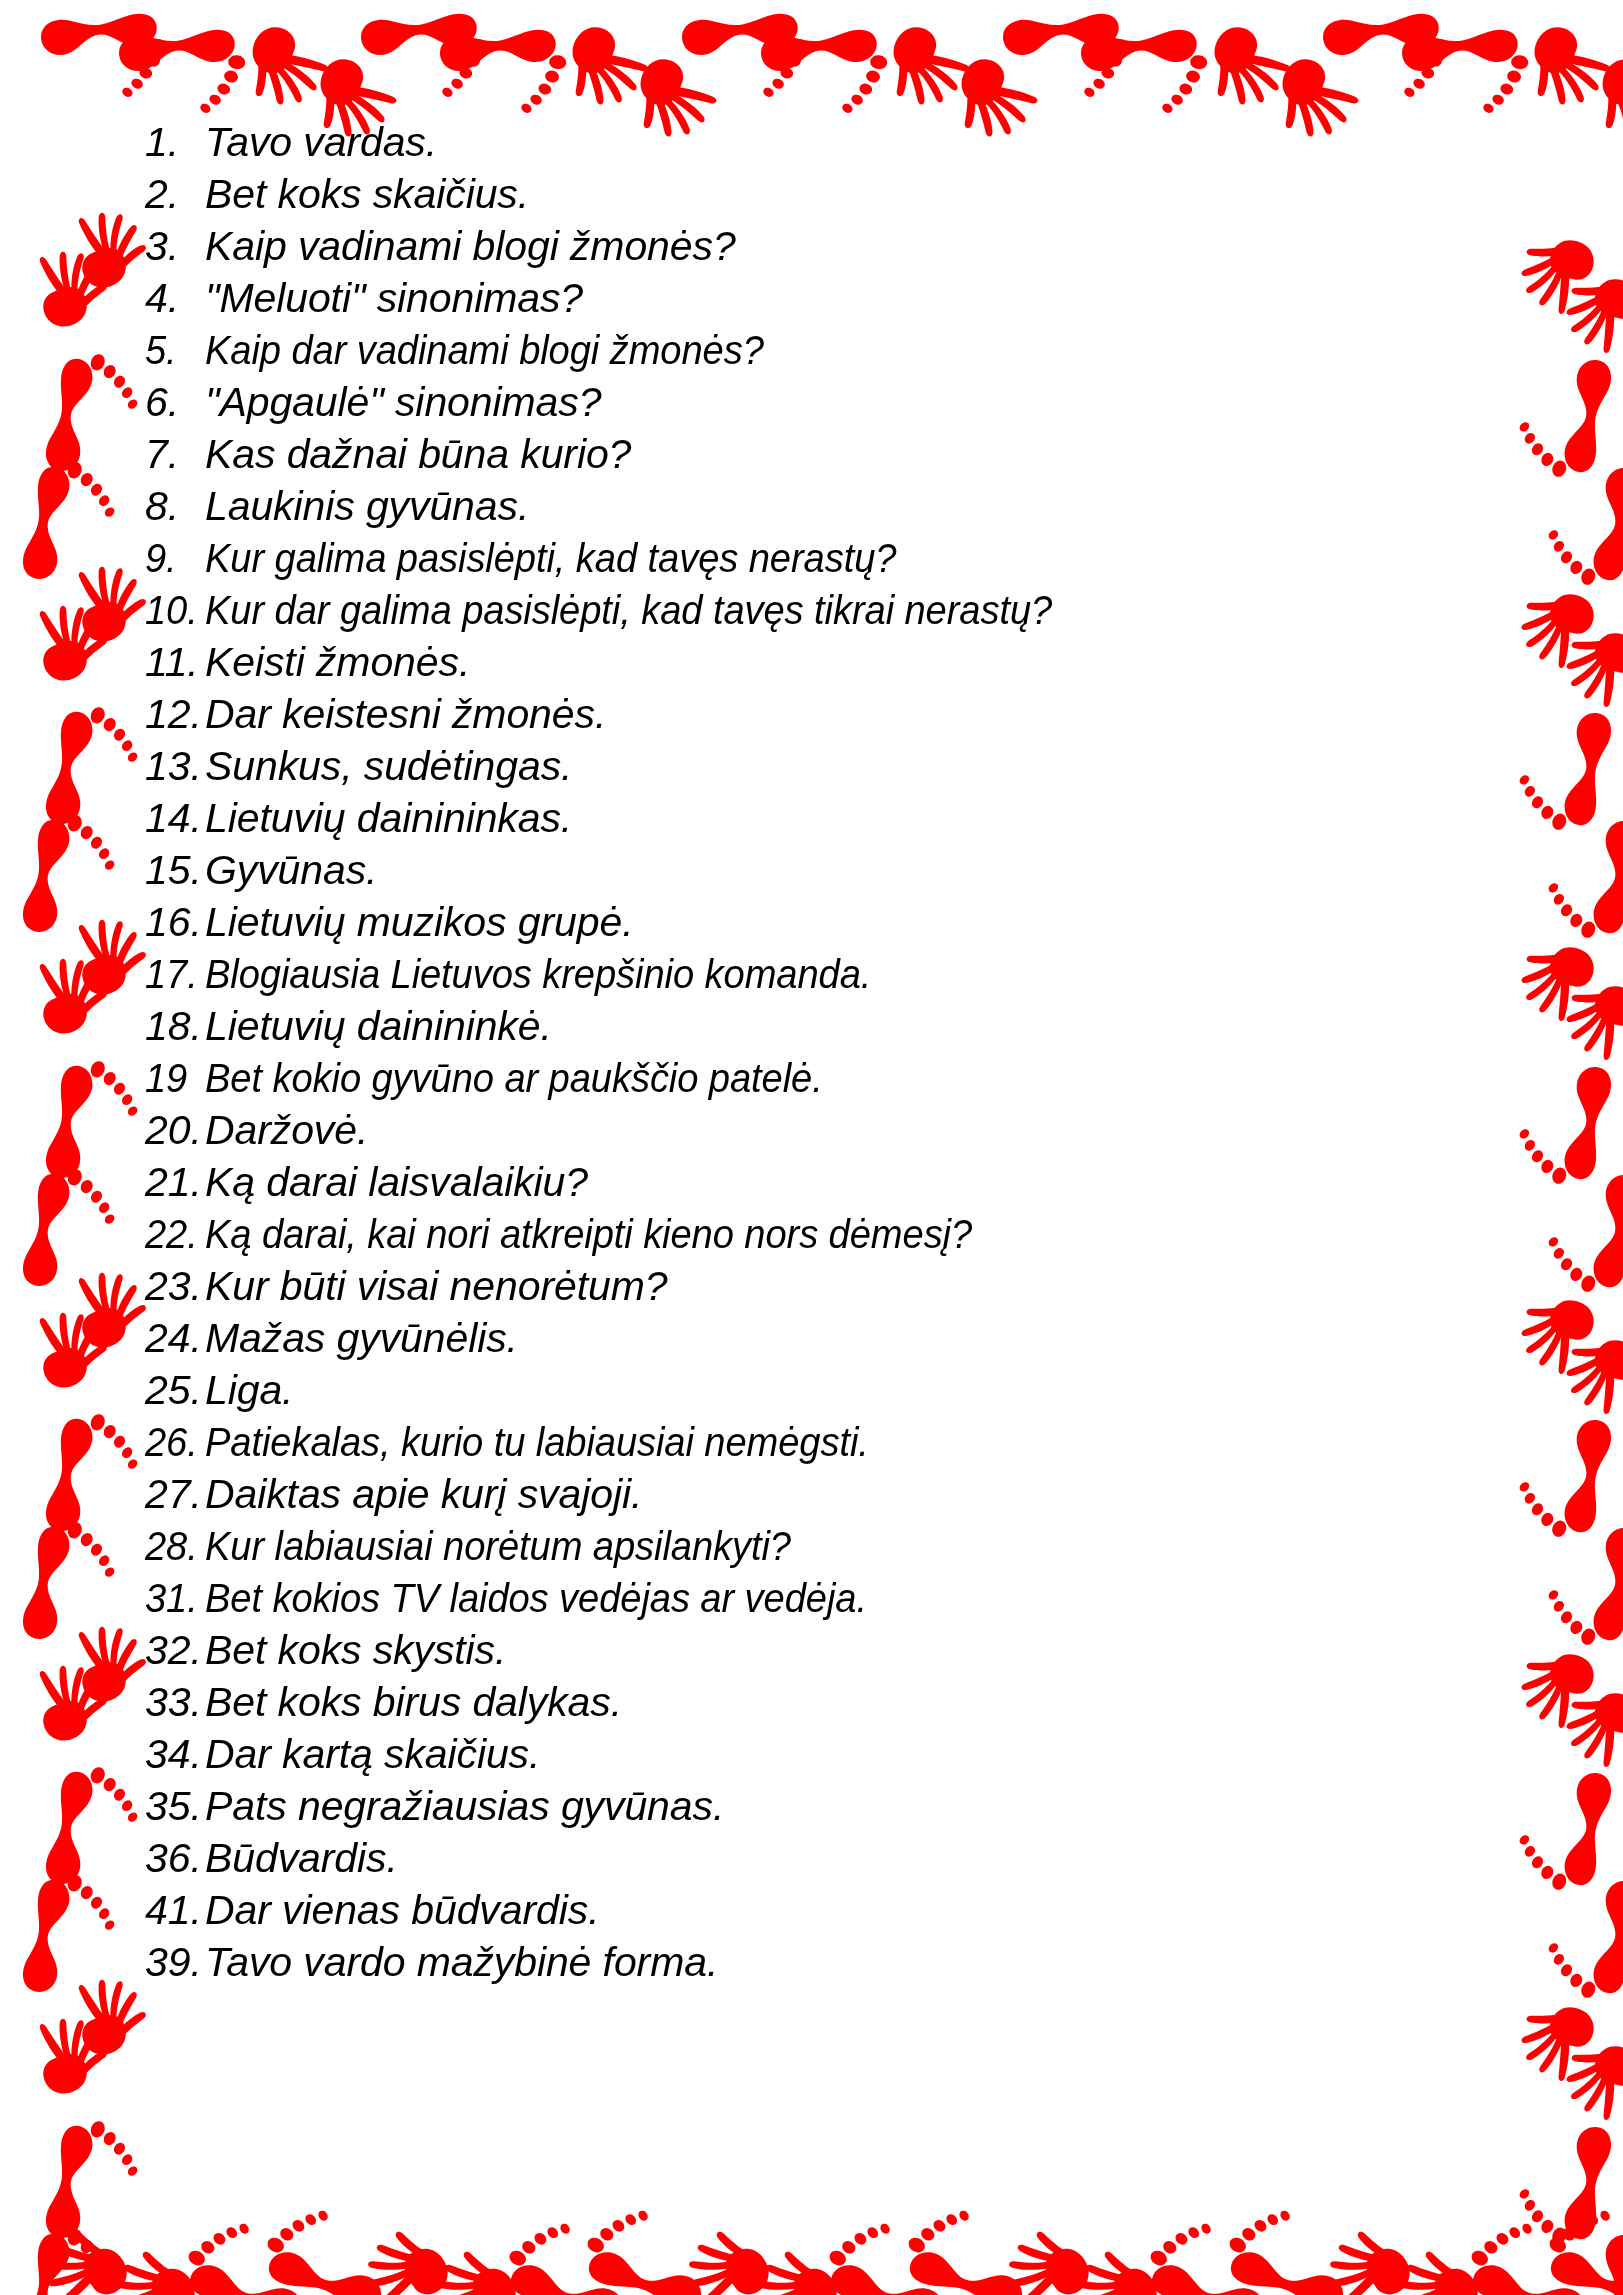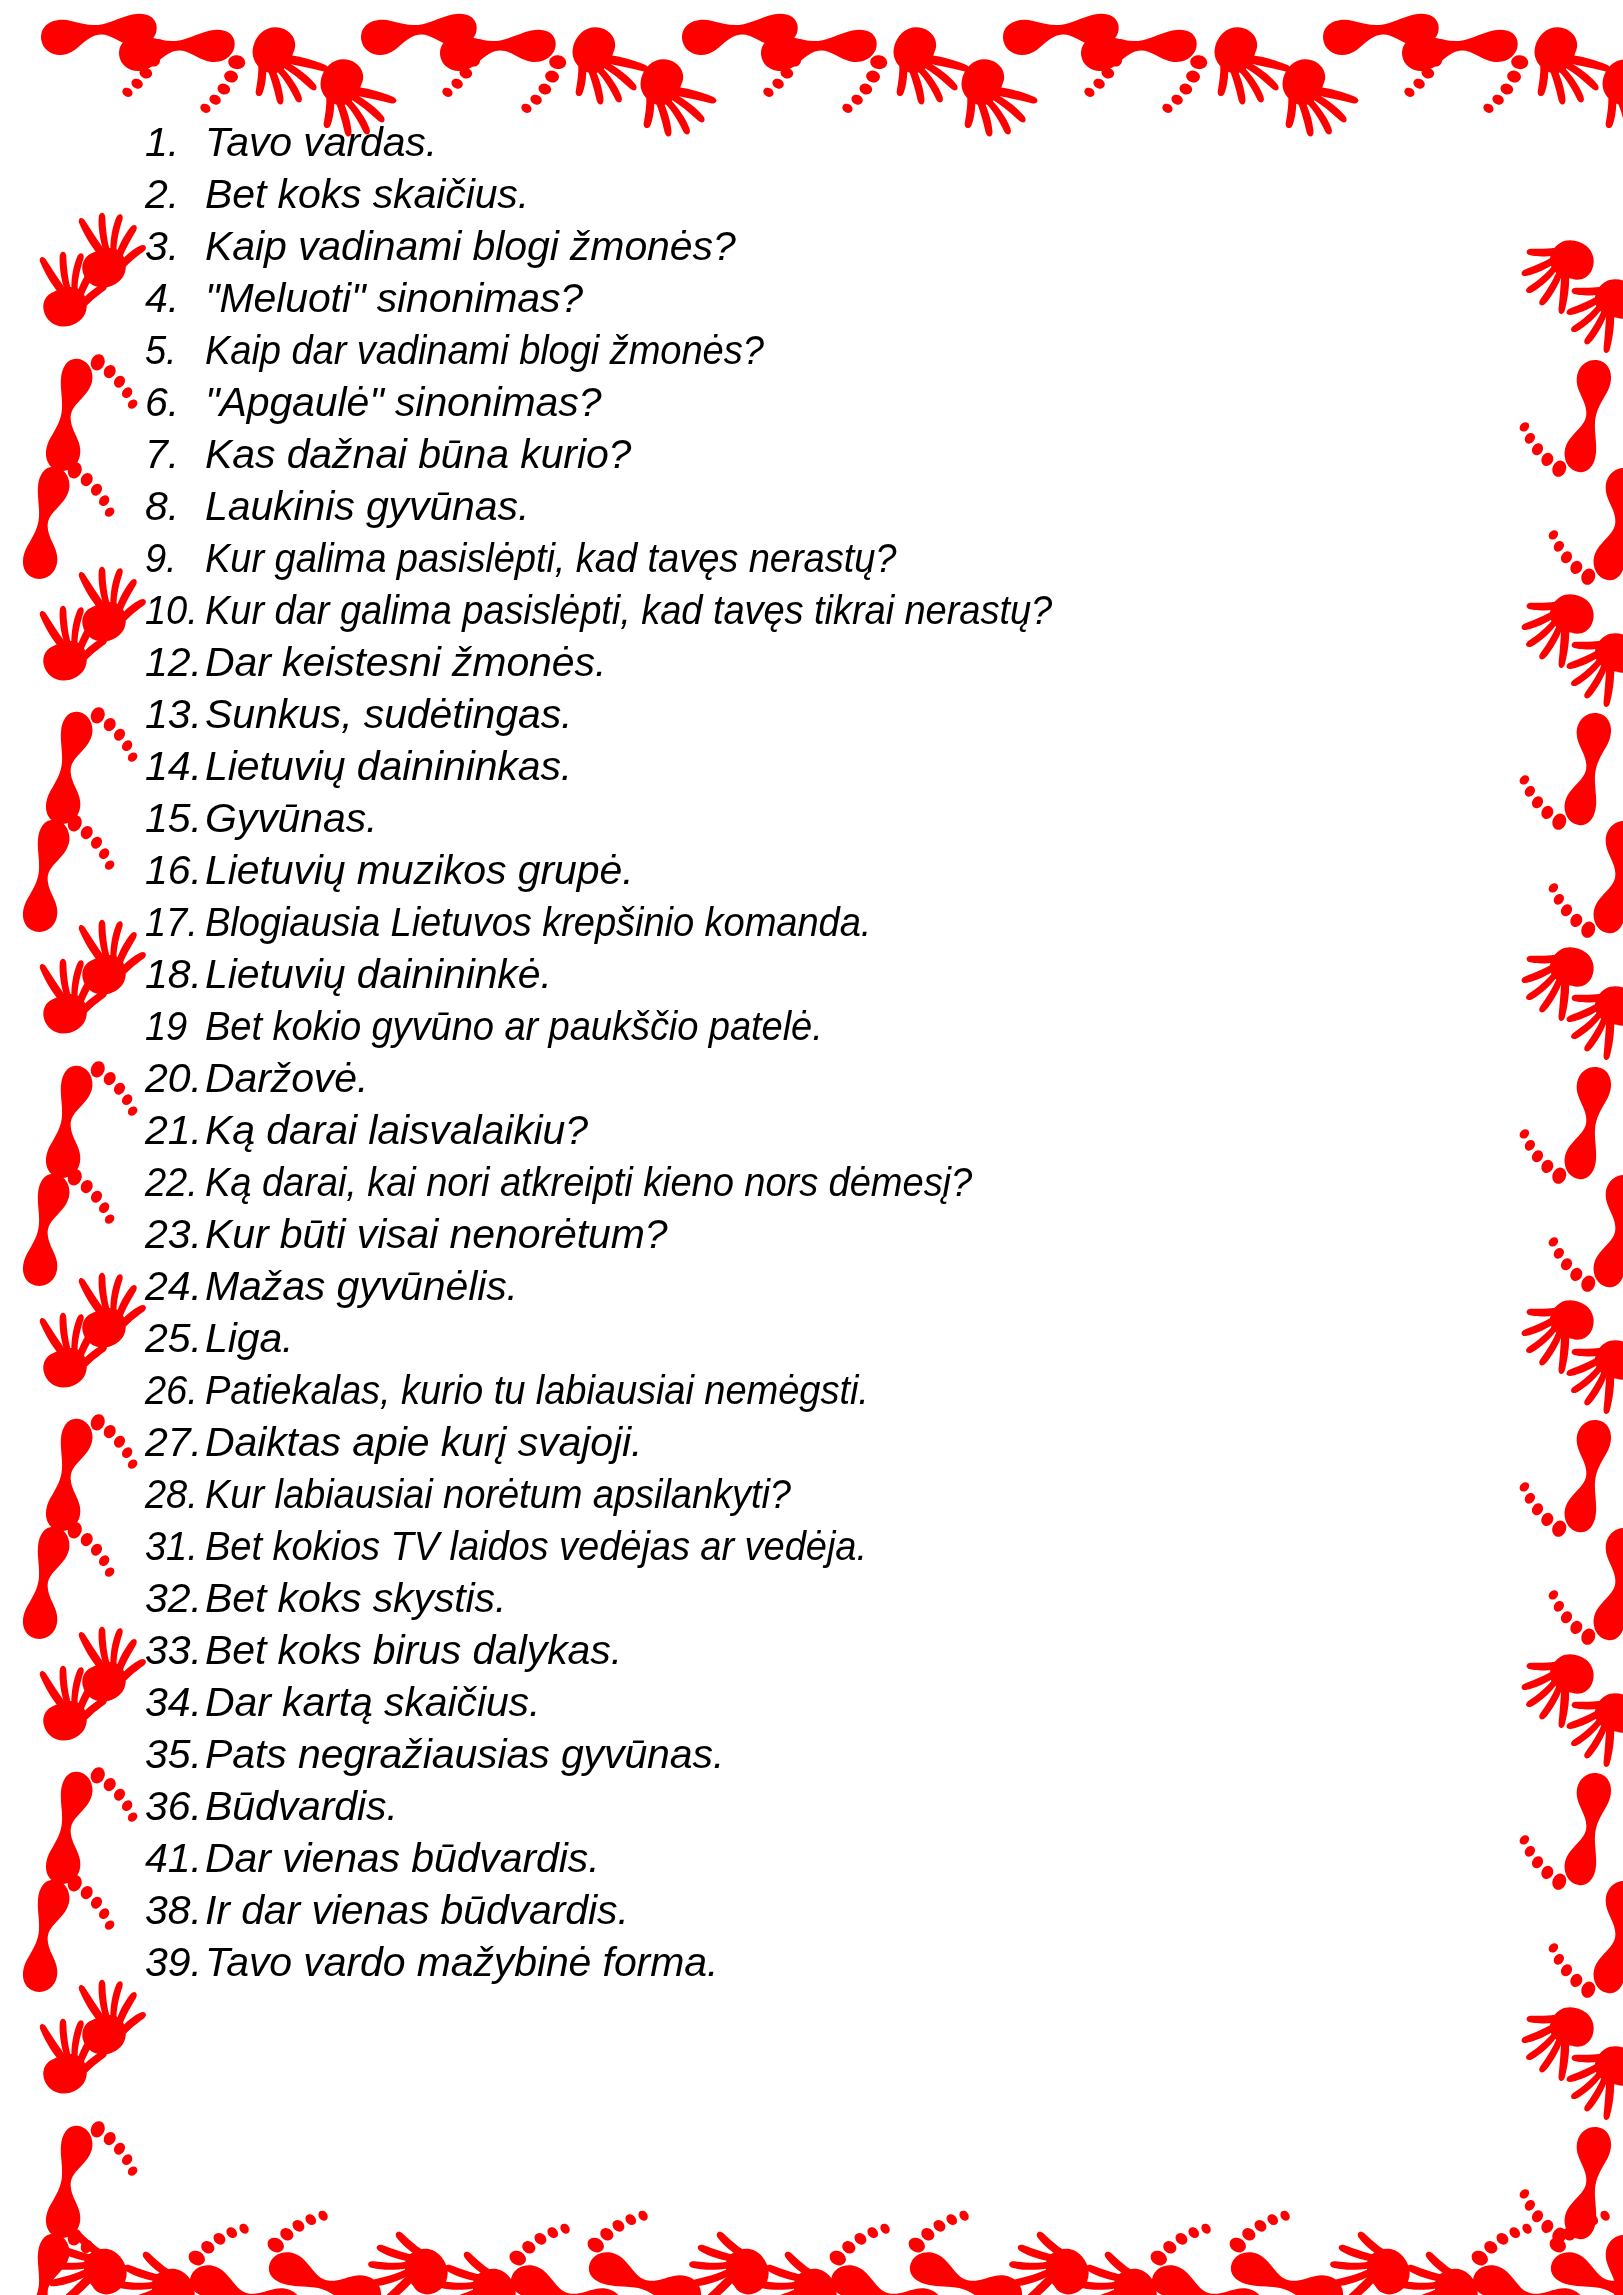--- a/index.html
+++ b/index.html
@@ -550,20 +550,24 @@
       </li>
       <li class="q-item compress">
         <span class="q-num">9.</span>
         <span class="q-text">Kur galima pasislėpti, kad tavęs nerastų?</span>
       </li>
       <li class="q-item compress">
         <span class="q-num">10.</span>
         <span class="q-text">Kur dar galima pasislėpti, kad tavęs tikrai nerastų?</span>
       </li>
       <li class="q-item">
+        <span class="q-num">11.</span>
+        <span class="q-text">Keisti žmonės.</span>
+      </li>
+      <li class="q-item">
         <span class="q-num">12.</span>
         <span class="q-text">Dar keistesni žmonės.</span>
       </li>
       <li class="q-item">
         <span class="q-num">13.</span>
         <span class="q-text">Sunkus, sudėtingas.</span>
       </li>
       <li class="q-item">
         <span class="q-num">14.</span>
         <span class="q-text">Lietuvių dainininkas.</span>
@@ -644,24 +648,20 @@
         <span class="q-num">35.</span>
         <span class="q-text">Pats negražiausias gyvūnas.</span>
       </li>
       <li class="q-item">
         <span class="q-num">36.</span>
         <span class="q-text">Būdvardis.</span>
       </li>
       <li class="q-item">
         <span class="q-num">41.</span>
         <span class="q-text">Dar vienas būdvardis.</span>
-      </li>
-      <li class="q-item">
-        <span class="q-num">38.</span>
-        <span class="q-text">Ir dar vienas būdvardis.</span>
       </li>
       <li class="q-item">
         <span class="q-num">39.</span>
         <span class="q-text">Tavo vardo mažybinė forma.</span>
       </li>
     </ol>
 
 </div>
 
 <svg width="0" height="0" style="position:absolute" aria-hidden="true">

